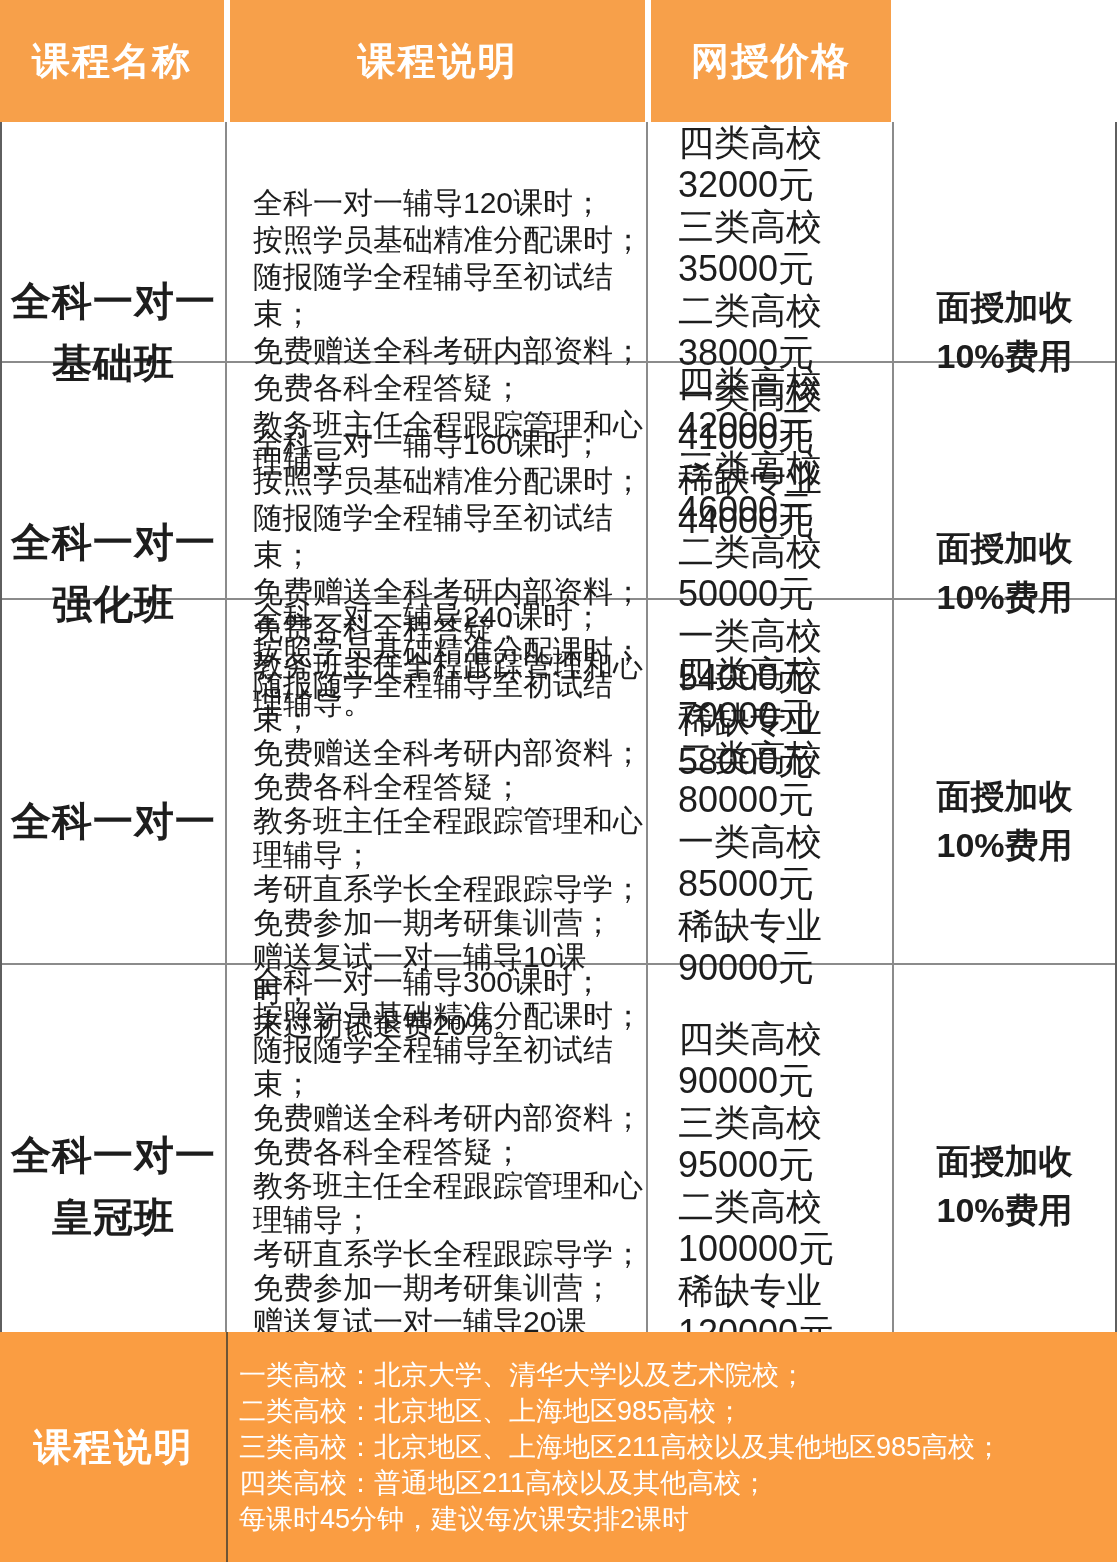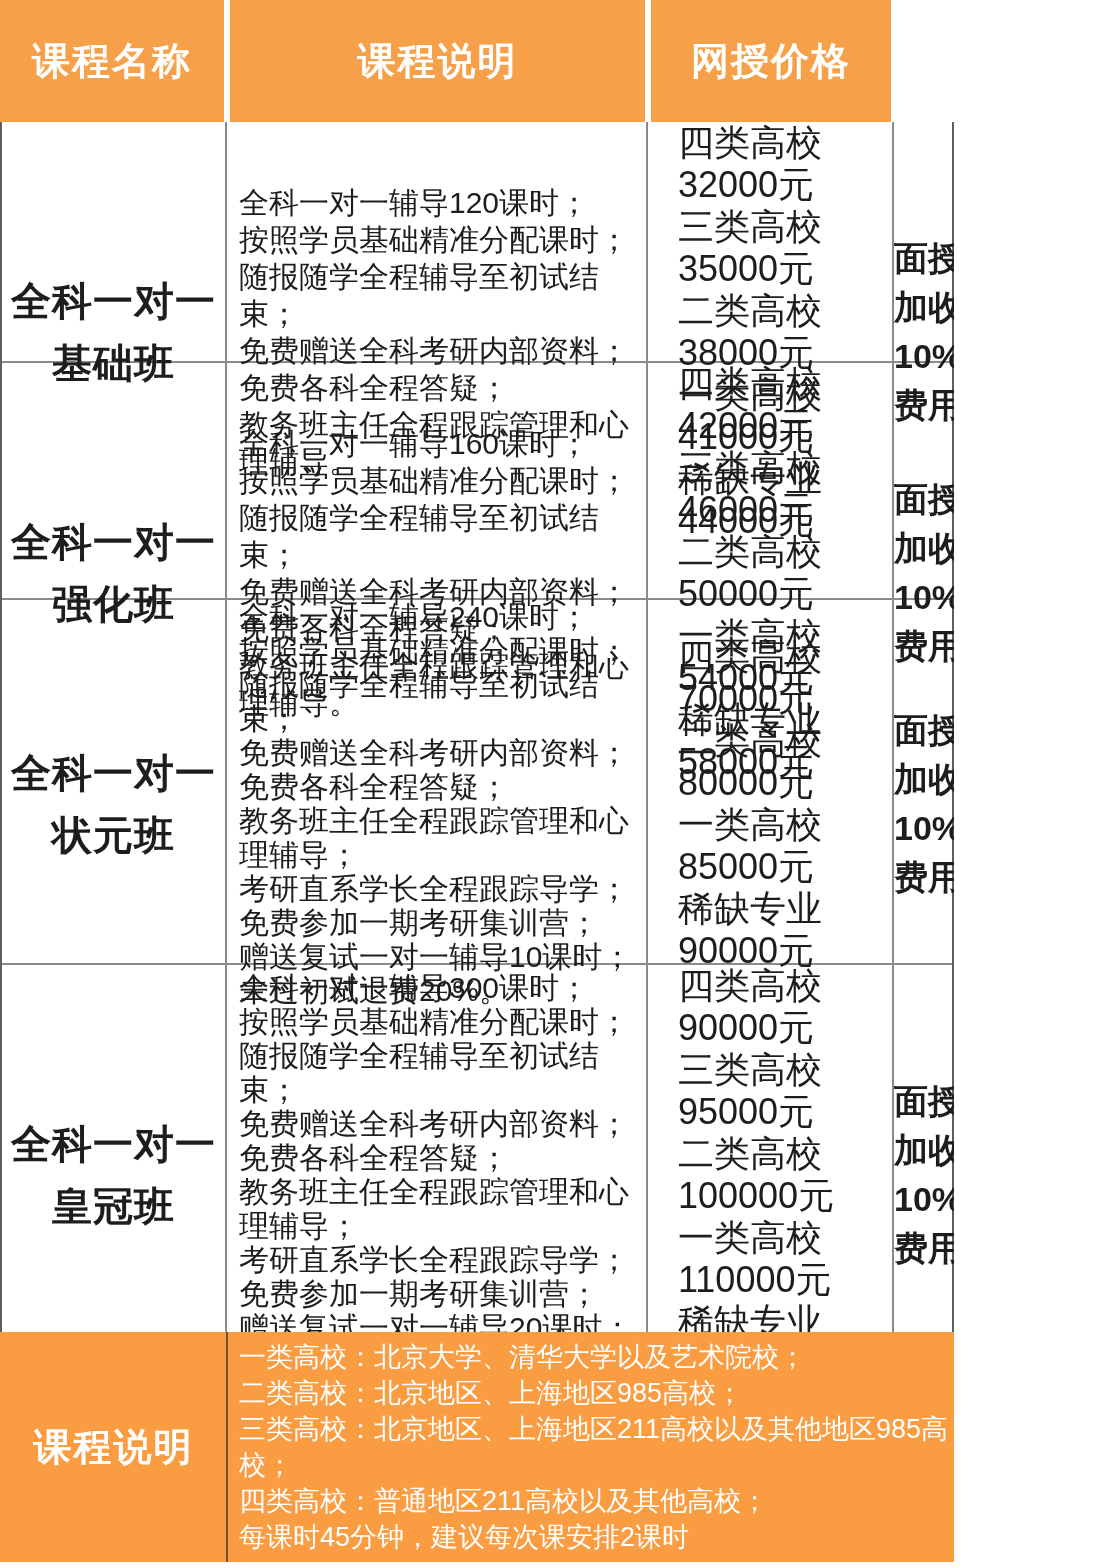--- a/index.html
+++ b/index.html
@@ -8,21 +8,21 @@
     --text-dark: #1d1d1d;
     --border-gray: #8b8b8b;
     --outer-border: #5f5f5f;
   }
   * { margin: 0; padding: 0; box-sizing: border-box; }
   html, body { background: #ffffff; }
   body { font-family: "Liberation Sans", sans-serif; color: var(--text-dark); }
 
   .poster {
     position: relative;
-    width: 954px;
+    width: 1117px;
     height: 1568px;
     background: #ffffff;
     overflow: hidden;
   }
 
   
   .header-row {
     display: grid;
     grid-template-columns: 224px 415px 240px 1fr;
     column-gap: 6px;
@@ -60,21 +60,21 @@
   .name-cell {
     border-right: 2px solid var(--border-gray);
     align-items: center;
     font-size: 40px;
     font-weight: 800;
     line-height: 62px;
     letter-spacing: 1px;
   }
   .desc-cell {
     border-right: 2px solid var(--border-gray);
-    padding-left: 12px;
+    padding-left: 26px;
     font-size: 30px;
   }
   .row.r1 .desc-cell .desc-line, .row.r2 .desc-cell .desc-line { line-height: 37px; }
   .row.r3 .desc-cell .desc-line, .row.r4 .desc-cell .desc-line { line-height: 34px; }
   .price-cell {
     border-right: 2px solid var(--border-gray);
     padding-left: 30px;
     font-size: 36px;
   }
   .price-cell .price-line { line-height: 42px; }
@@ -185,21 +185,20 @@
         </div>
       <div class="cell offline-cell">
         <div>面授加收</div>
         <div>10%费用</div>
       </div>
     </div>
 
     <div class="row r3">
       <div class="cell name-cell">
         <div>全科一对一</div>
-        <div>状元班</div>
       </div>
       <div class="cell desc-cell">
           <div class="desc-line">全科一对一辅导240课时；</div>
           <div class="desc-line">按照学员基础精准分配课时；</div>
           <div class="desc-line">随报随学全程辅导至初试结束；</div>
           <div class="desc-line">免费赠送全科考研内部资料；</div>
           <div class="desc-line">免费各科全程答疑；</div>
           <div class="desc-line">教务班主任全程跟踪管理和心理辅导；</div>
           <div class="desc-line">考研直系学长全程跟踪导学；</div>
           <div class="desc-line">免费参加一期考研集训营；</div>
@@ -232,21 +231,20 @@
           <div class="desc-line">教务班主任全程跟踪管理和心理辅导；</div>
           <div class="desc-line">考研直系学长全程跟踪导学；</div>
           <div class="desc-line">免费参加一期考研集训营；</div>
           <div class="desc-line">赠送复试一对一辅导20课时；</div>
           <div class="desc-line">未录取退费20%。</div>
         </div>
       <div class="cell price-cell">
           <div class="price-line">四类高校90000元</div>
           <div class="price-line">三类高校95000元</div>
           <div class="price-line">二类高校100000元</div>
-          <div class="price-line">一类高校110000元</div>
           <div class="price-line">稀缺专业120000元</div>
         </div>
       <div class="cell offline-cell">
         <div>面授加收</div>
         <div>10%费用</div>
       </div>
     </div>
 
   </div>
 

